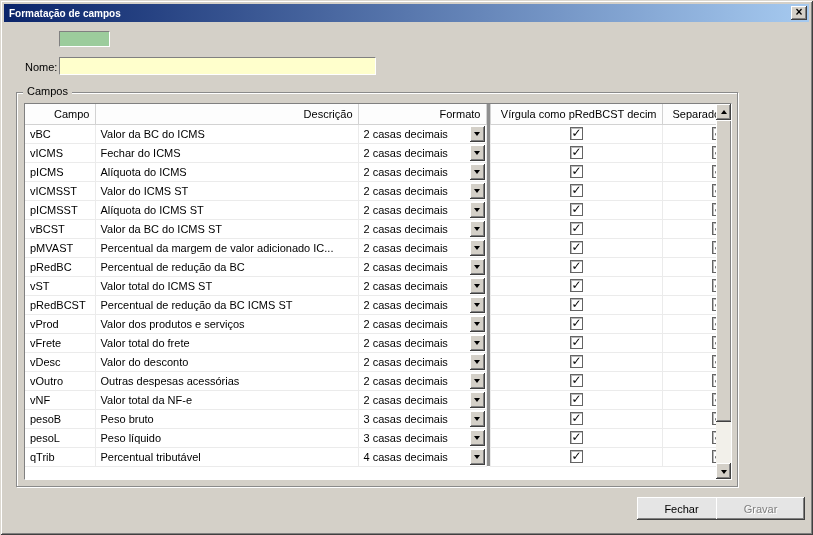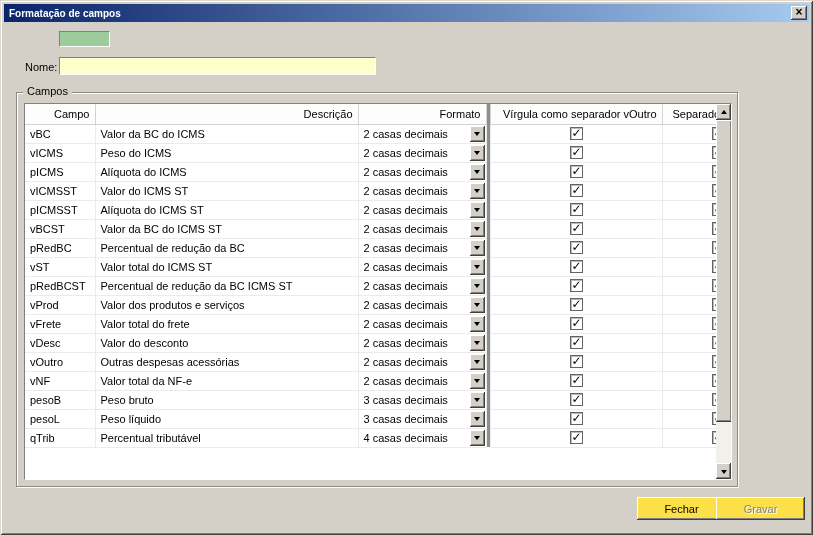--- a/index.html
+++ b/index.html
@@ -71,21 +71,21 @@
 
   .vscroll { width:16px; display:flex; flex-direction:column; background:#f2f0ea; }
   .scroll-btn { height:16px; background:#d4d0c8; flex:0 0 16px;
                 box-shadow: inset -1px -1px 0 #404040, inset 1px 1px 0 #ffffff, inset -2px -2px 0 #808080;
                 display:flex; align-items:center; justify-content:center; }
   .scroll-track { flex:1; position:relative; }
   .scroll-thumb { position:absolute; left:0; top:0; width:16px; height:88%;
                   background:#d4d0c8;
                   box-shadow: inset -1px -1px 0 #404040, inset 1px 1px 0 #ffffff, inset -2px -2px 0 #808080; }
 
-  .btn { position:absolute; width:89px; height:23px; background:#fde047; border:none;
+  .btn { position:absolute; width:89px; height:23px; background:#e5e5e5; border:none;
          box-shadow: inset -1px -1px 0 #404040, inset 1px 1px 0 #ffffff, inset -2px -2px 0 #808080;
          font:11px "Liberation Sans","DejaVu Sans",sans-serif; color:#000; cursor:default; }
   .btn-fechar { left:637px; top:497px; }
   .btn-gravar { left:716px; top:497px; }
   .btn.disabled { color:#7f7f7f; text-shadow:1px 1px 0 #ffffff; }
 </style>
 </head>
 <body>
 
 <div class="window">
@@ -116,21 +116,21 @@
             <col style="width:4px">
               <col style="width:172px">
               <col style="width:112px">
           </colgroup>
           <thead>
             <tr>
               <th>Campo</th>
               <th>Descrição</th>
               <th>Formato</th>
               <th class="divider"></th>
-              <th>Vírgula como separador vOutro</th>
+              <th>Vírgula como pRedBCST decim</th>
               <th>Separador de milha</th>
             </tr>
           </thead>
           <tbody>
   <tr class="data-row">
     <td class="c-campo">vBC</td>
     <td class="c-desc">Valor da BC do ICMS</td>
     <td class="c-fmt">
       <span class="combo">
         <span class="combo-text">2 casas decimais</span>
@@ -143,21 +143,21 @@
     <td class="c-check">
       <span class="checkbox checked"></span>
     </td>
     <td class="c-check">
       <span class="checkbox checked"></span>
     </td>
   </tr>
 
   <tr class="data-row">
     <td class="c-campo">vICMS</td>
-    <td class="c-desc">Peso do ICMS</td>
+    <td class="c-desc">Fechar do ICMS</td>
     <td class="c-fmt">
       <span class="combo">
         <span class="combo-text">2 casas decimais</span>
         <span class="combo-arrow">
                       <span class="tri-down"></span>
                     </span>
       </span>
     </td>
     <td class="divider"></td>
     <td class="c-check">
@@ -241,20 +241,39 @@
     </td>
     <td class="divider"></td>
     <td class="c-check">
       <span class="checkbox checked"></span>
     </td>
     <td class="c-check">
       <span class="checkbox checked"></span>
     </td>
   </tr>
 
+  <tr class="data-row">
+    <td class="c-campo">pMVAST</td>
+    <td class="c-desc">Percentual da margem de valor adicionado IC...</td>
+    <td class="c-fmt">
+      <span class="combo">
+        <span class="combo-text">2 casas decimais</span>
+        <span class="combo-arrow">
+                      <span class="tri-down"></span>
+                    </span>
+      </span>
+    </td>
+    <td class="divider"></td>
+    <td class="c-check">
+      <span class="checkbox checked"></span>
+    </td>
+    <td class="c-check">
+      <span class="checkbox checked"></span>
+    </td>
+  </tr>
 
   <tr class="data-row">
     <td class="c-campo">pRedBC</td>
     <td class="c-desc">Percentual de redução da BC</td>
     <td class="c-fmt">
       <span class="combo">
         <span class="combo-text">2 casas decimais</span>
         <span class="combo-arrow">
                       <span class="tri-down"></span>
                     </span>

